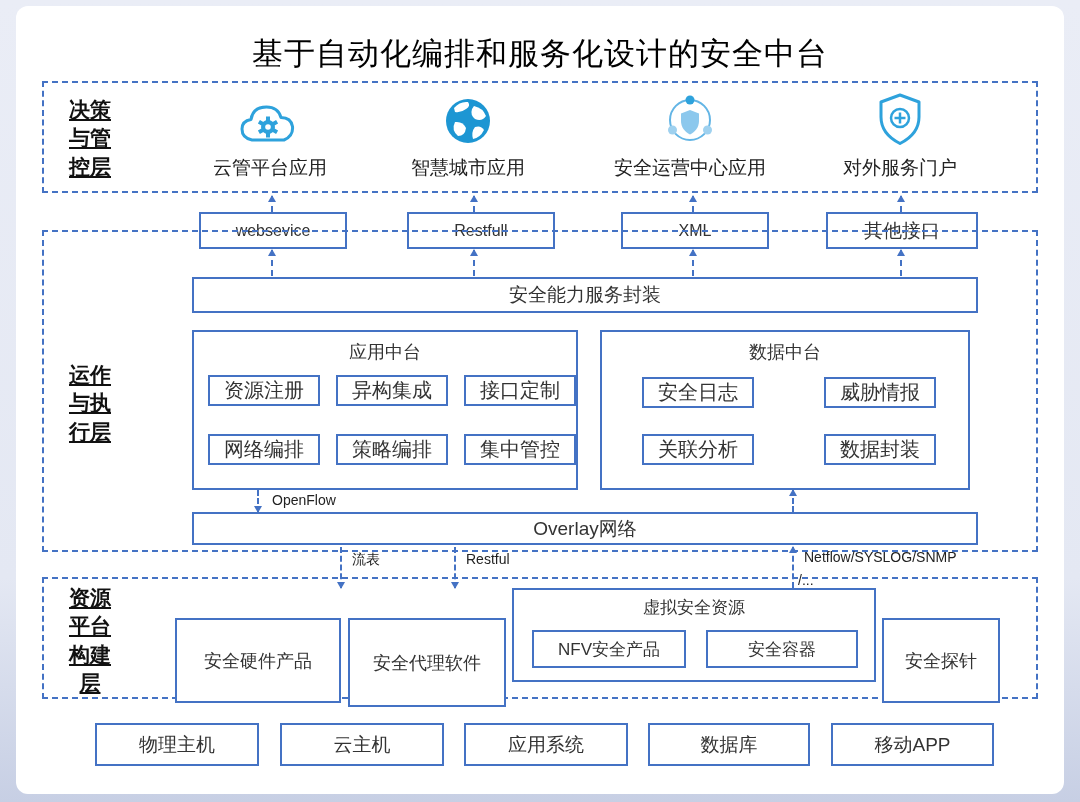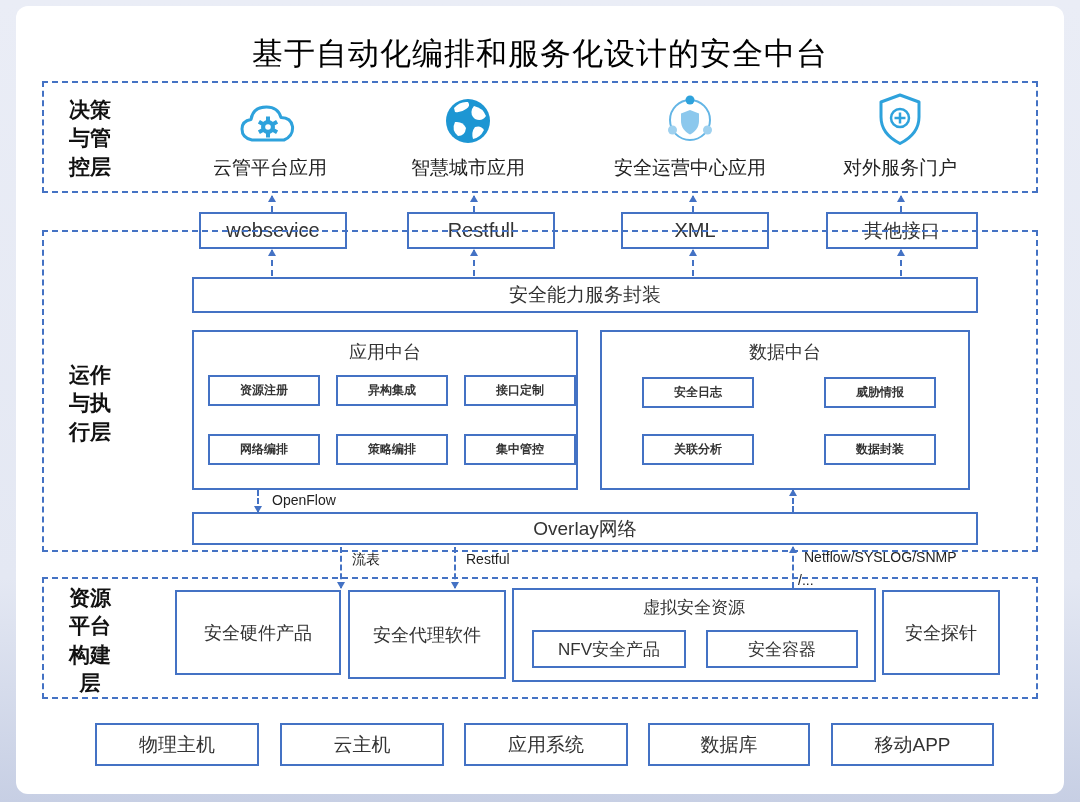--- a/index.html
+++ b/index.html
@@ -7,36 +7,36 @@
   body {
     position:relative; overflow:hidden;
     background:linear-gradient(180deg,#eaedf6 0%,#e4e8f3 72%,#c7cfe4 100%);
     font-family:"Liberation Sans","DejaVu Sans",sans-serif;
     color:#333;
   }
   .panel { position:absolute; left:16px; top:6px; width:1048px; height:788px; background:#ffffff; border-radius:12px; }
   .title { position:absolute; left:0; top:33px; width:100%; text-align:center; font-size:31px; font-weight:normal; color:#000; letter-spacing:1px; }
   .layer { position:absolute; border:2px dashed #4472c4; }
   .vlabel { position:absolute; width:64px; text-align:center; font-size:21px; font-weight:bold; color:#111;
-            line-height:1.35; white-space:pre-line; }
+            line-height:1.35; white-space:pre-line;text-decoration:underline; }
   .box { position:absolute; background:#fff; border:2px solid #4472c4; display:flex; align-items:center;
          justify-content:center; text-align:center; color:#333; }
   .group { position:absolute; background:#fff; border:2px solid #4472c4; }
   .gtitle { position:absolute; left:0; top:8px; width:100%; text-align:center; font-size:18px; color:#333; }
   .app { position:absolute; top:88px; transform:translateX(-50%); text-align:center; }
   .app-icon { height:60px; display:flex; align-items:flex-end; justify-content:center; }
   .app-label { margin-top:7px; font-size:19px; color:#222; white-space:nowrap; }
   .conn { position:absolute; width:0; border-left:2px dashed #4472c4; }
   .conn.au::before { content:""; position:absolute; left:-5px; top:-1px; width:0; height:0;
       border-left:4px solid transparent; border-right:4px solid transparent; border-bottom:7px solid #4472c4; }
   .conn.ad::after { content:""; position:absolute; left:-5px; bottom:-1px; width:0; height:0;
       border-left:4px solid transparent; border-right:4px solid transparent; border-top:7px solid #4472c4; }
   .flabel { position:absolute; font-size:14px; color:#222; white-space:nowrap; }
-  .fs16 { font-size:12px;font-weight:bold; } .fs17 { font-size:17px; } .fs18 { font-size:18px; }
-  .fs19 { font-size:19px; } .fs20 { font-size:20px; }
+  .fs16 { font-size:20px; } .fs17 { font-size:17px; } .fs18 { font-size:18px;margin-top:28px; }
+  .fs19 { font-size:19px; } .fs20 { font-size:16px; }
 </style>
 </head>
 <body>
 
 <div class="panel"></div>
 <div class="title">基于自动化编排和服务化设计的安全中台</div>
 
 <div class="layer" style="left:42px;top:81px;width:996px;height:112px"></div>
 <div class="vlabel" style="left:58px;top:96px">决策
 与管

